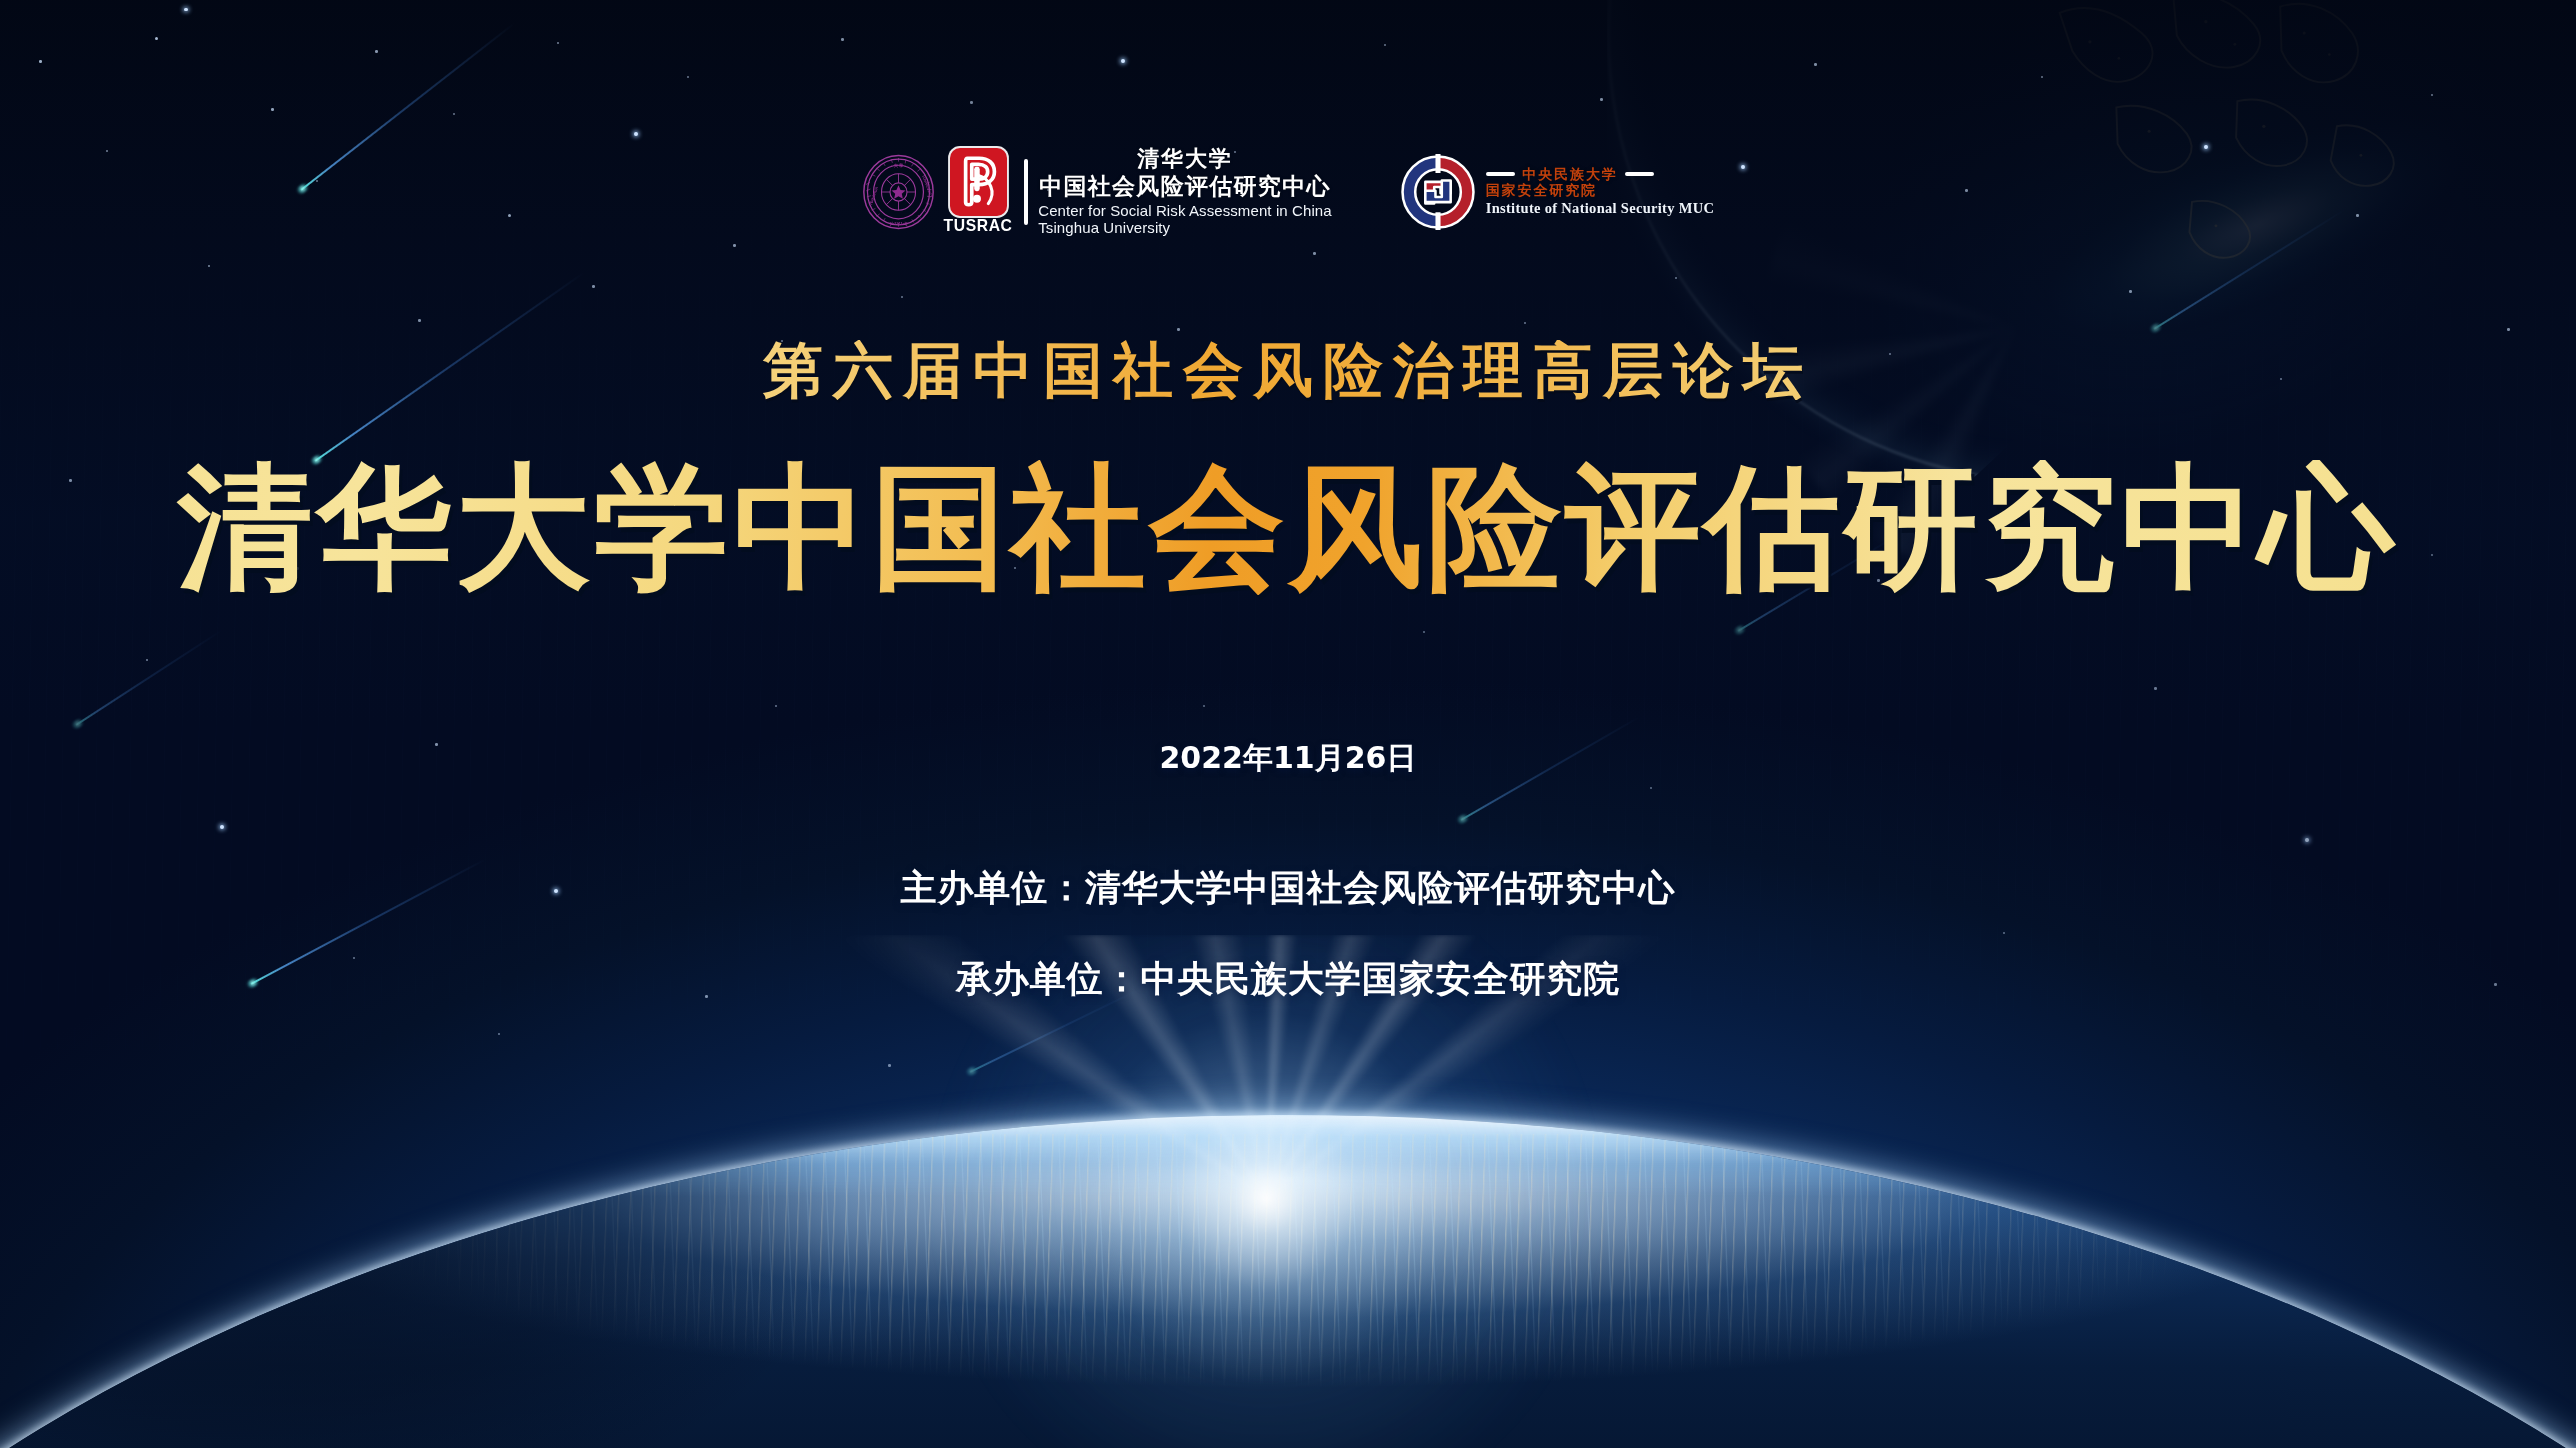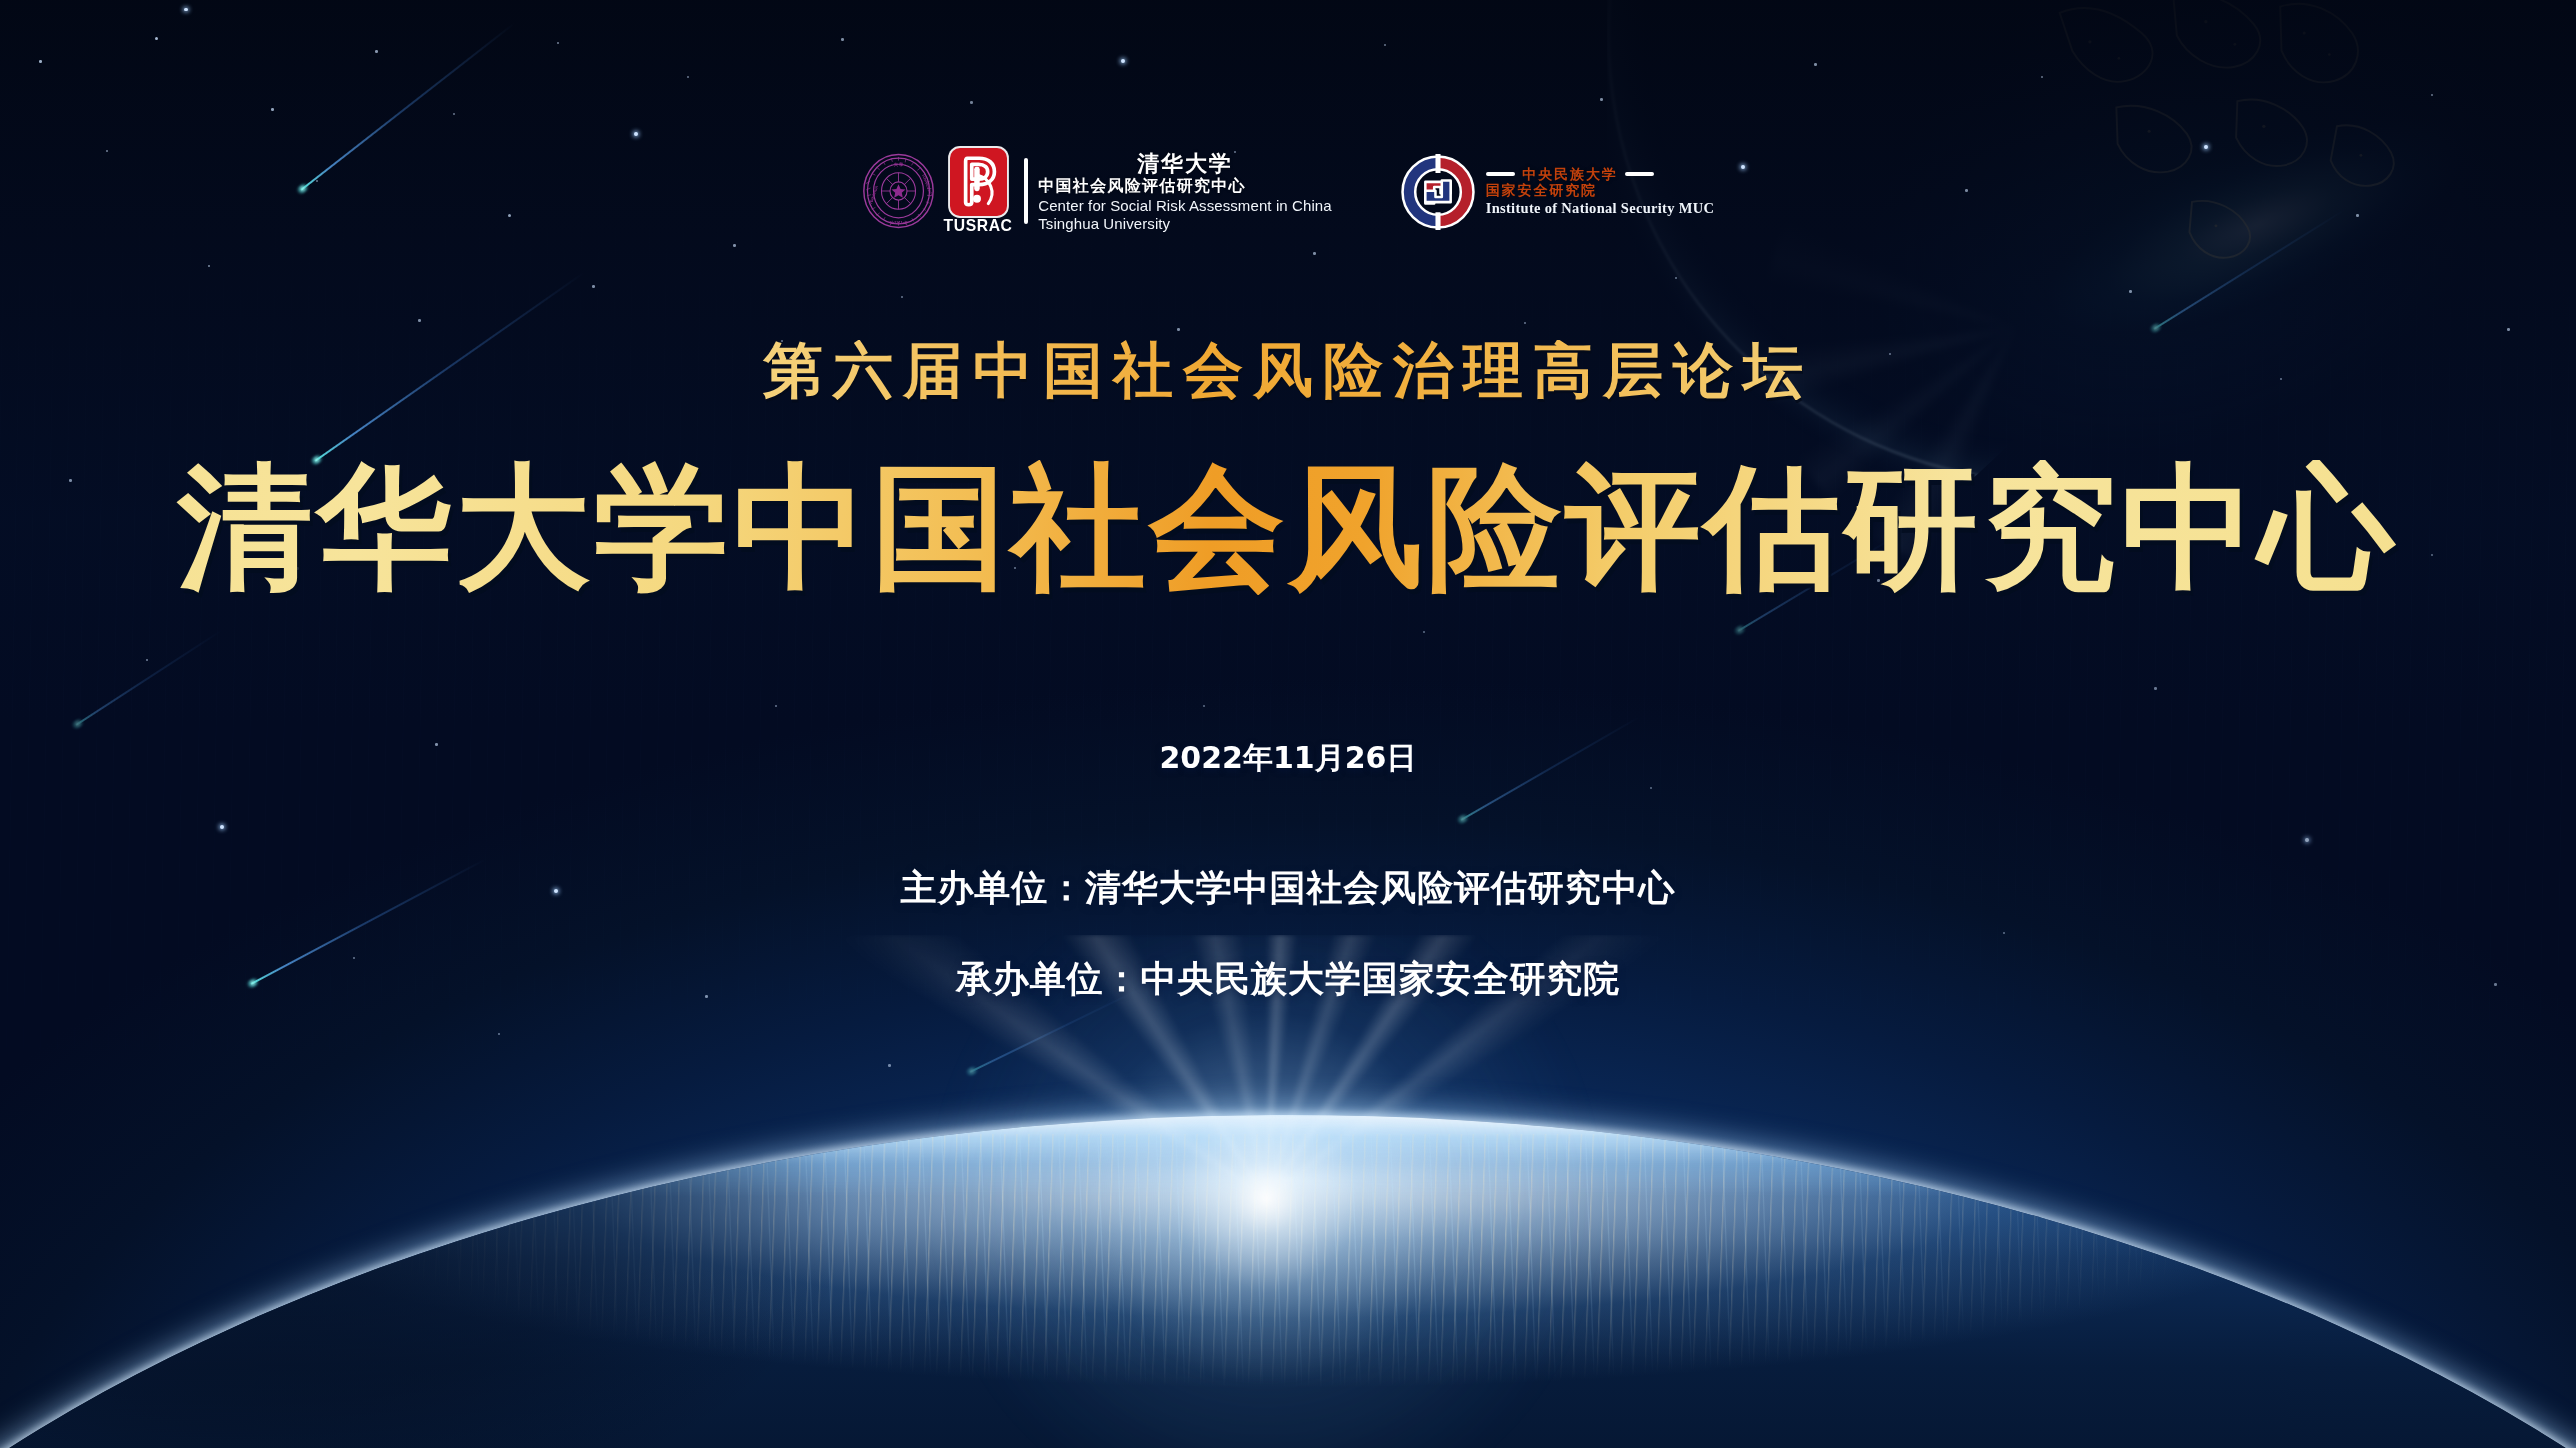--- a/index.html
+++ b/index.html
@@ -229,26 +229,27 @@
     font-size: 22px;
     font-weight: 700;
     letter-spacing: 1.9px;
     line-height: 1.16;
     font-family: "DejaVu Sans", "Liberation Sans", sans-serif;
     text-shadow: 0 0 2.5px rgba(0,0,0,.6);
     text-align: center;
   }
   .cn-title-2 {
     color: #ffffff;
-    font-size: 16px;
+    font-size: 23px;
     font-weight: 700;
     letter-spacing: 1.3px;
     line-height: 1.3;
     font-family: "DejaVu Sans", "Liberation Sans", sans-serif;
     text-shadow: 0 0 2.5px rgba(0,0,0,.6);
+    text-align: center;
   }
   .en-line {
     color: #f2f6fb;
     font-size: 15px;
     font-weight: 400;
     line-height: 1.18;
     letter-spacing: 0.1px;
     font-family: "Liberation Sans", sans-serif;
   }
 

